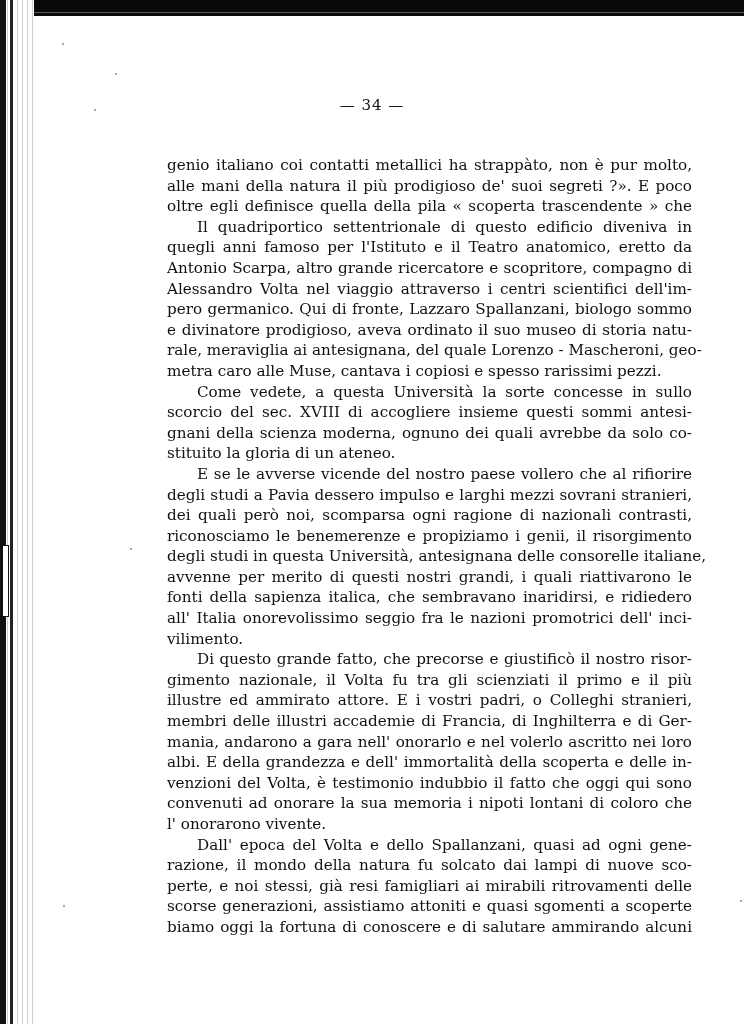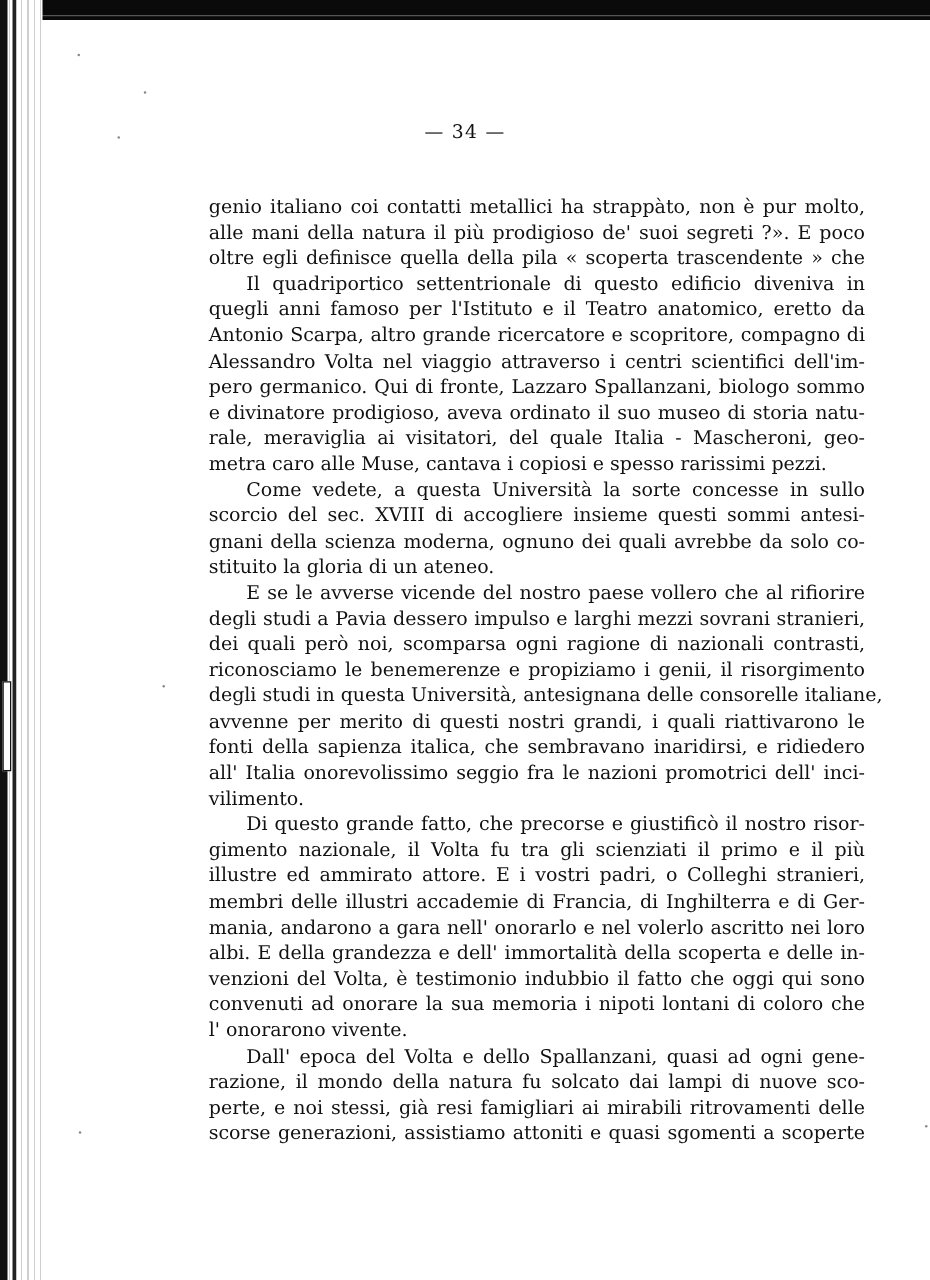--- a/index.html
+++ b/index.html
@@ -56,21 +56,21 @@
 <div class="text-block" id="text-block">
     <span class="line">genio italiano coi contatti metallici ha strappàto, non è pur molto,</span>
     <span class="line">alle mani della natura il più prodigioso de' suoi segreti ?». E poco</span>
     <span class="line">oltre egli definisce quella della pila « scoperta trascendente » che</span>
     <span class="line indent">Il quadriportico settentrionale di questo edificio diveniva in</span>
     <span class="line">quegli anni famoso per l'Istituto e il Teatro anatomico, eretto da</span>
     <span class="line">Antonio Scarpa, altro grande ricercatore e scopritore, compagno di</span>
     <span class="line">Alessandro Volta nel viaggio attraverso i centri scientifici dell'im-</span>
     <span class="line">pero germanico. Qui di fronte, Lazzaro Spallanzani, biologo sommo</span>
     <span class="line">e divinatore prodigioso, aveva ordinato il suo museo di storia natu-</span>
-    <span class="line">rale, meraviglia ai visitatori, del quale Italia - Mascheroni, geo-</span>
+    <span class="line">rale, meraviglia ai antesignana, del quale Lorenzo - Mascheroni, geo-</span>
     <span class="line last">metra caro alle Muse, cantava i copiosi e spesso rarissimi pezzi.</span>
     <span class="line indent">Come vedete, a questa Università la sorte concesse in sullo</span>
     <span class="line">scorcio del sec. XVIII di accogliere insieme questi sommi antesi-</span>
     <span class="line">gnani della scienza moderna, ognuno dei quali avrebbe da solo co-</span>
     <span class="line last">stituito la gloria di un ateneo.</span>
     <span class="line indent">E se le avverse vicende del nostro paese vollero che al rifiorire</span>
     <span class="line">degli studi a Pavia dessero impulso e larghi mezzi sovrani stranieri,</span>
     <span class="line">dei quali però noi, scomparsa ogni ragione di nazionali contrasti,</span>
     <span class="line">riconosciamo le benemerenze e propiziamo i genii, il risorgimento</span>
     <span class="line">degli studi in questa Università, antesignana delle consorelle italiane,</span>
@@ -84,20 +84,21 @@
     <span class="line">membri delle illustri accademie di Francia, di Inghilterra e di Ger-</span>
     <span class="line">mania, andarono a gara nell' onorarlo e nel volerlo ascritto nei loro</span>
     <span class="line">albi. E della grandezza e dell' immortalità della scoperta e delle in-</span>
     <span class="line">venzioni del Volta, è testimonio indubbio il fatto che oggi qui sono</span>
     <span class="line">convenuti ad onorare la sua memoria i nipoti lontani di coloro che</span>
     <span class="line last">l' onorarono vivente.</span>
     <span class="line indent">Dall' epoca del Volta e dello Spallanzani, quasi ad ogni gene-</span>
     <span class="line">razione, il mondo della natura fu solcato dai lampi di nuove sco-</span>
     <span class="line">perte, e noi stessi, già resi famigliari ai mirabili ritrovamenti delle</span>
     <span class="line">scorse generazioni, assistiamo attoniti e quasi sgomenti a scoperte</span>
+    <span class="line">biamo oggi la fortuna di conoscere e di salutare ammirando alcuni</span>
   </div>
 
 <span class="speck" style="left:62px;top:43px"></span>
 <span class="speck" style="left:115px;top:73px"></span>
 <span class="speck" style="left:94px;top:109px"></span>
 <span class="speck" style="left:130px;top:548px"></span>
 <span class="speck" style="left:740px;top:900px"></span>
 <span class="speck" style="left:63px;top:905px"></span>
 
 </body></html>

